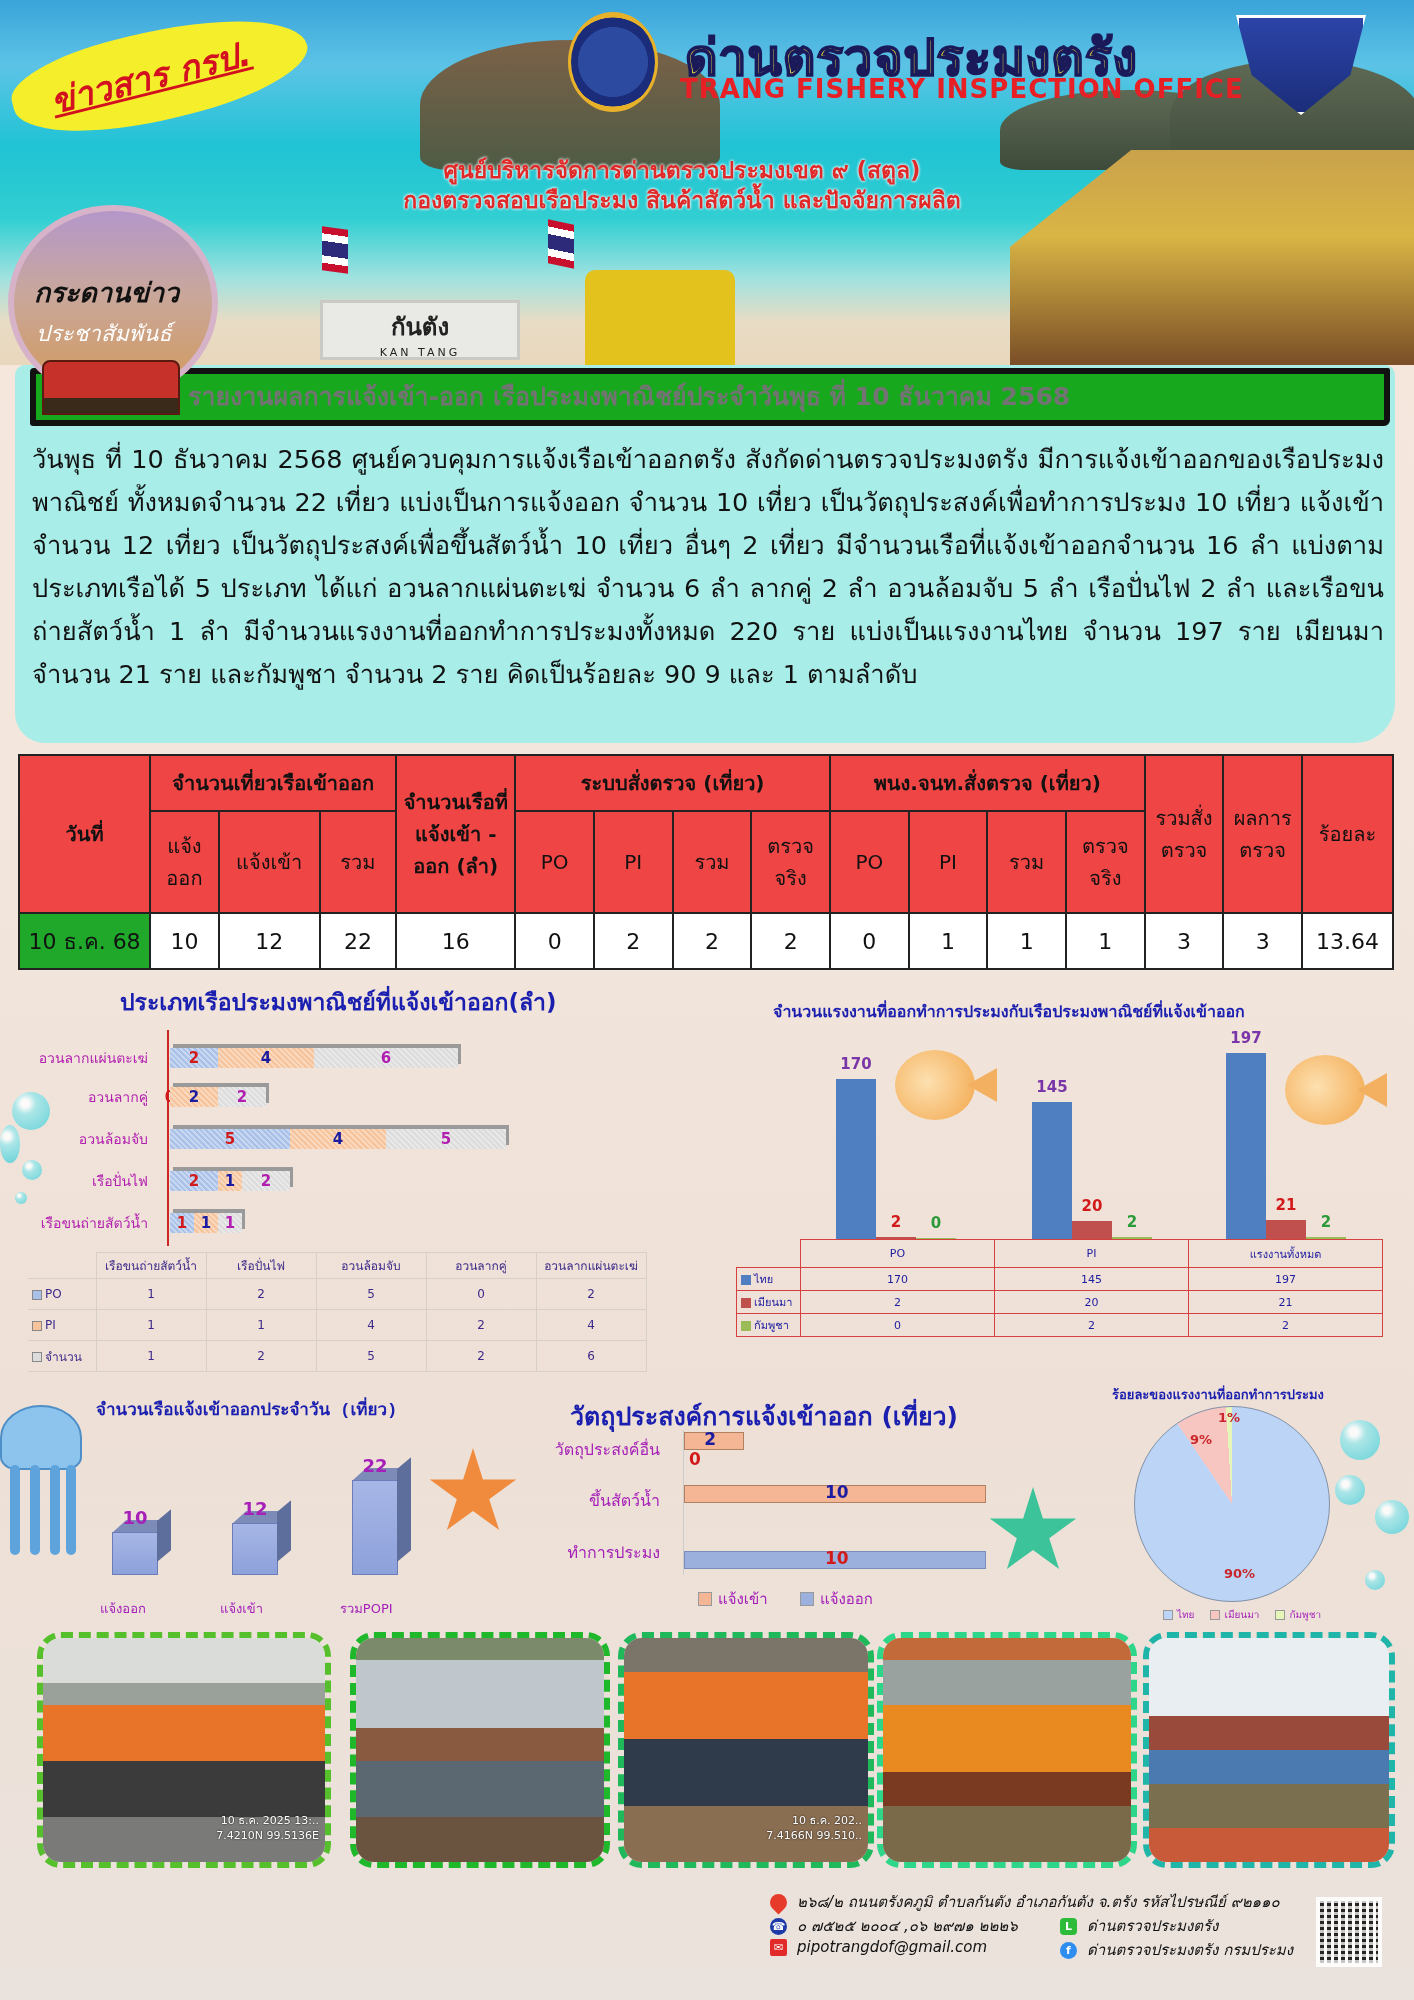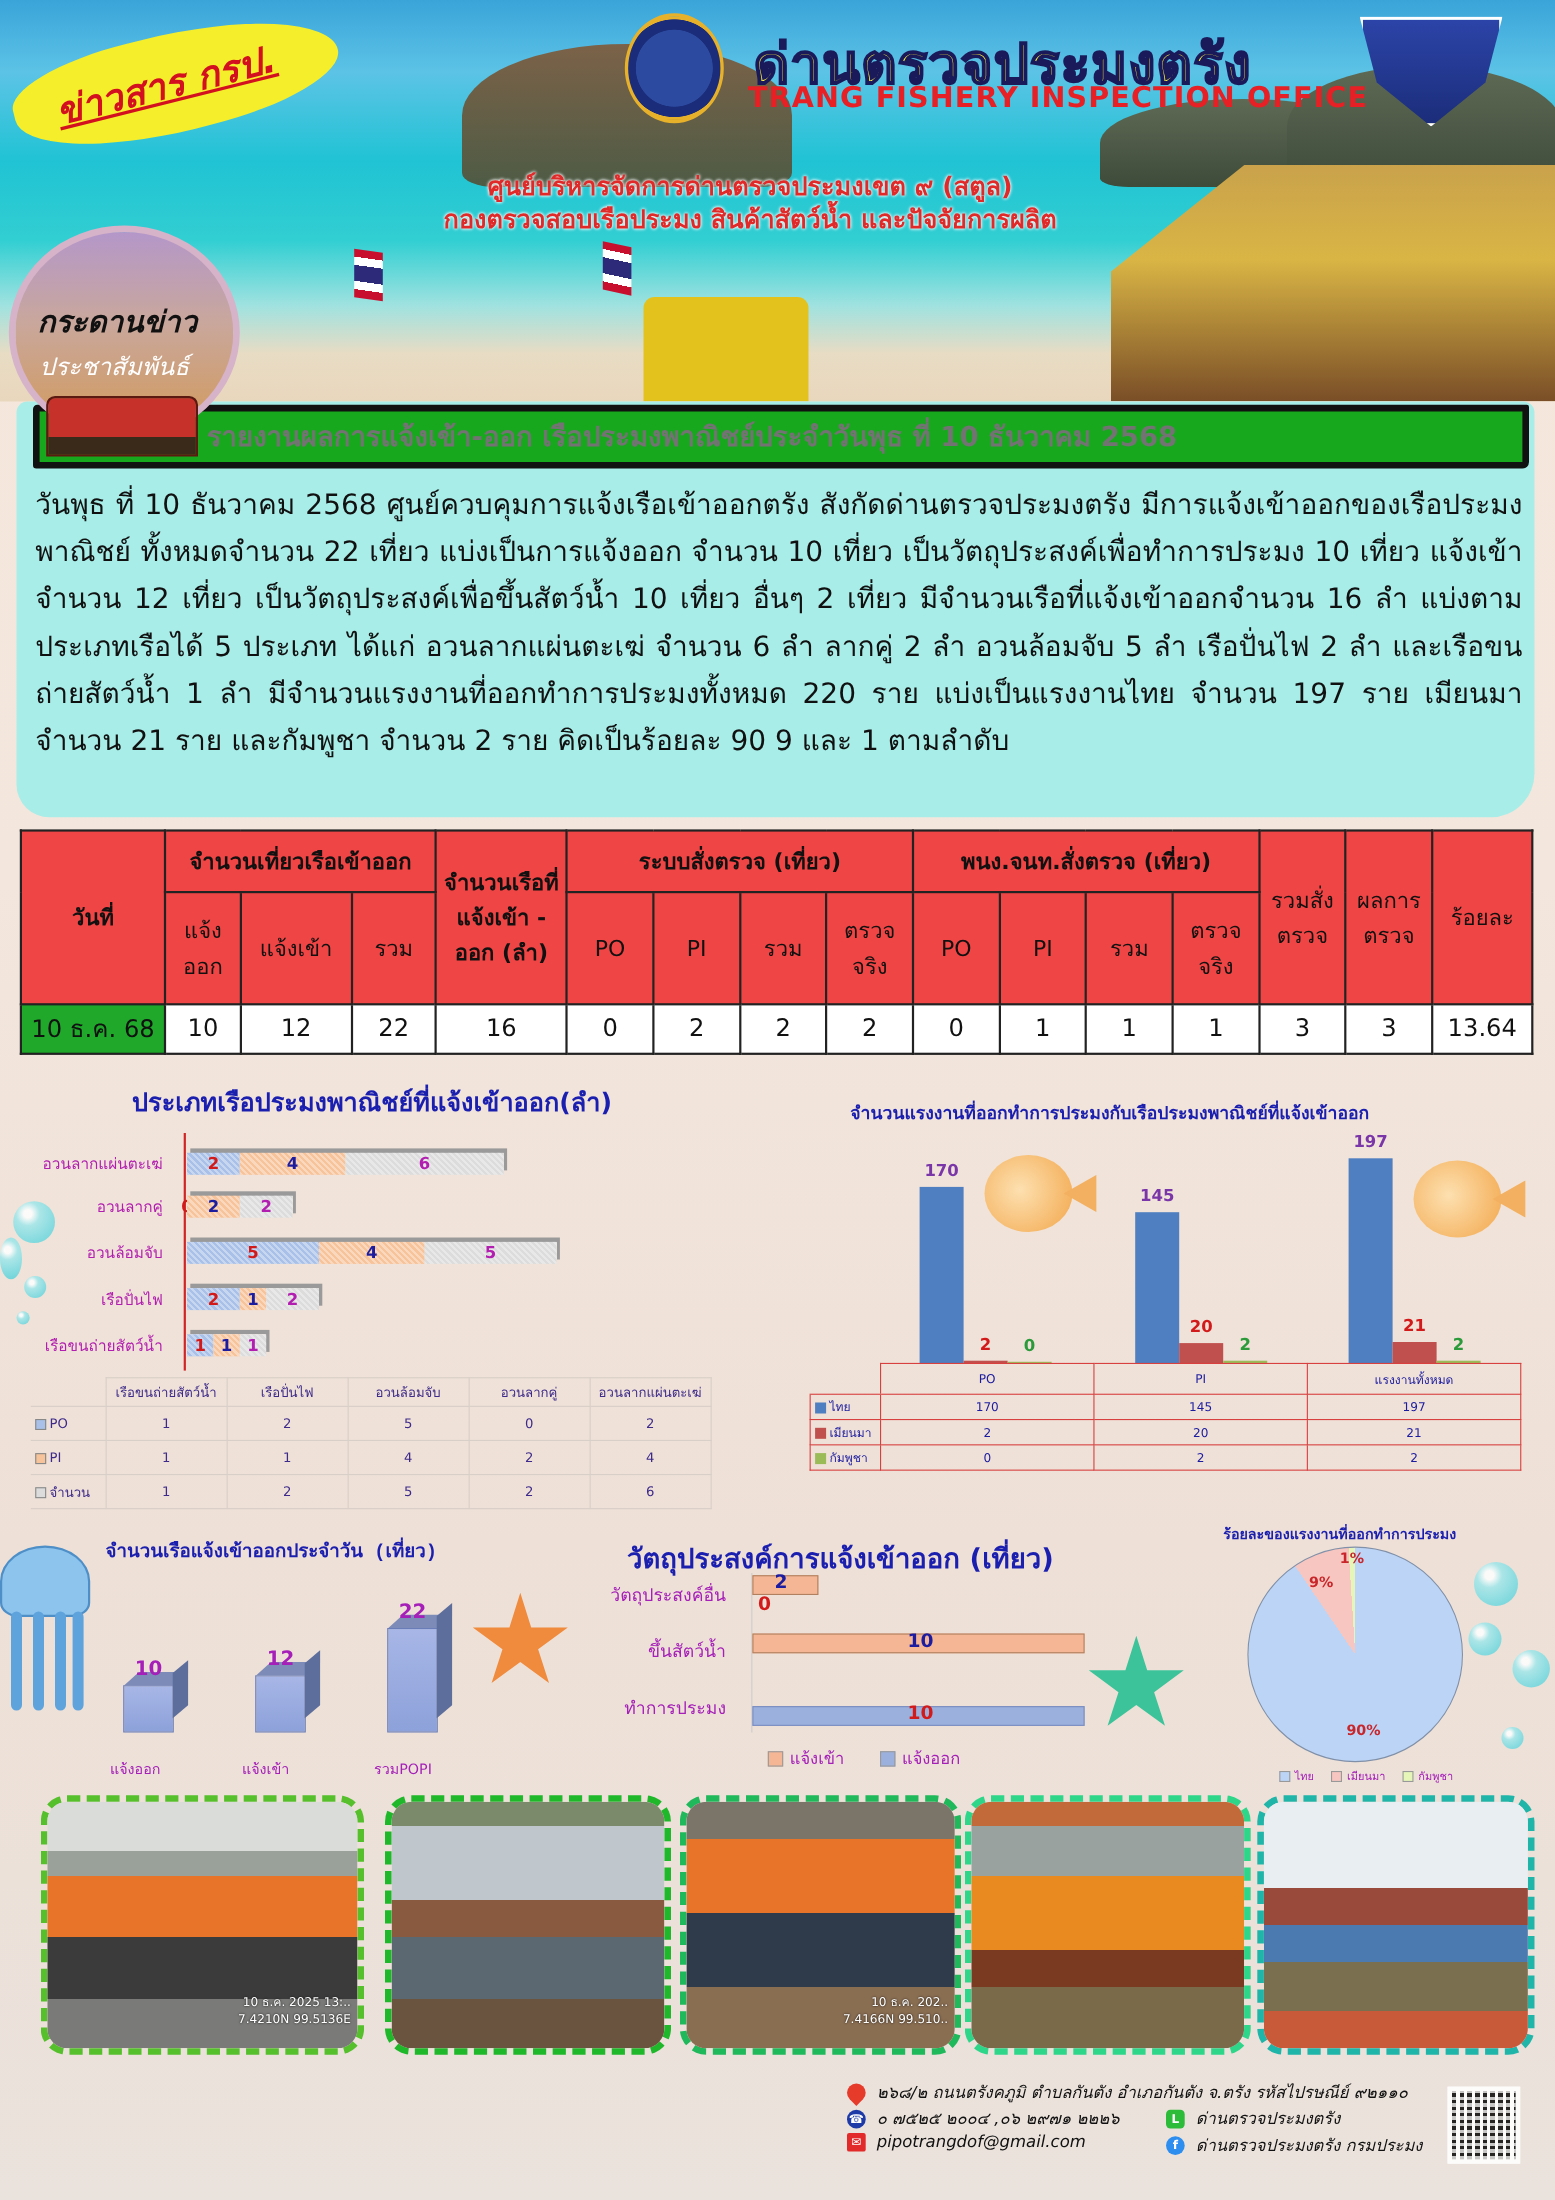--- a/index.html
+++ b/index.html
@@ -92,21 +92,21 @@
     position: absolute; left: 32px; top: 438px; width: 1352px;
     font-size: 25.5px; line-height: 43px; color: #111; text-align: justify; text-align-last: left;
   }
 
   
   .sum-table {
     position: absolute; left: 18px; top: 754px; width: 1376px; border-collapse: collapse;
     font-size: 20px; text-align: center;
   }
   .sum-table th { background: #f04545; color: #111; font-weight: bold; border: 2px solid #222; padding: 2px; }
-  .sum-table td { background: #fff; border: 2px solid #222; height: 45px; font-size: 22px; }
+  .sum-table td { background: #fff; border: 2px solid #222; height: 56px; font-size: 22px; }
   .sum-table td.date { background: #1fa82a; color: #111; }
   .sum-table thead tr:first-child th { height: 56px; }
   .sum-table thead tr:last-child th { height: 102px; font-weight: normal; }
 
   
   .c1-title { position: absolute; left: 120px; top: 984px; font-size: 23px; font-weight: bold; color: #1b1fb0; }
   .c1-axis { position: absolute; left: 167px; top: 1030px; width: 4px; height: 216px; border-left: 2px solid #d02525; }
   .c1-row { position: absolute; left: 20px; height: 22px; display: flex; align-items: center; }
   .c1-label { width: 150px; text-align: right; font-size: 14px; color: #b21fb0; padding-right: 22px; }
   .c1-bar { display: flex; height: 20px; box-shadow: 3px -4px 0 #9a9a9a; }
@@ -193,20 +193,24 @@
 <body>
 
 <div class="banner">
   <div class="island i1"></div>
   <div class="island i2"></div>
   <div class="island i3"></div>
   <div class="station"></div>
   <div class="train-yellow"></div>
   <div class="flag f1"></div>
   <div class="flag f2"></div>
+  <div class="sign-kantang">
+    <span>กันตัง</span>
+    <small>KAN TANG</small>
+  </div>
 </div>
 
 <div class="tag-yellow">
   <span>ข่าวสาร กรป.</span>
 </div>
 <div class="logo-circle"></div>
 <div class="title-th">ด่านตรวจประมงตรัง</div>
 <div class="title-en">TRANG FISHERY INSPECTION OFFICE</div>
 <div class="logo-shield"></div>
 <div class="subtitle">

